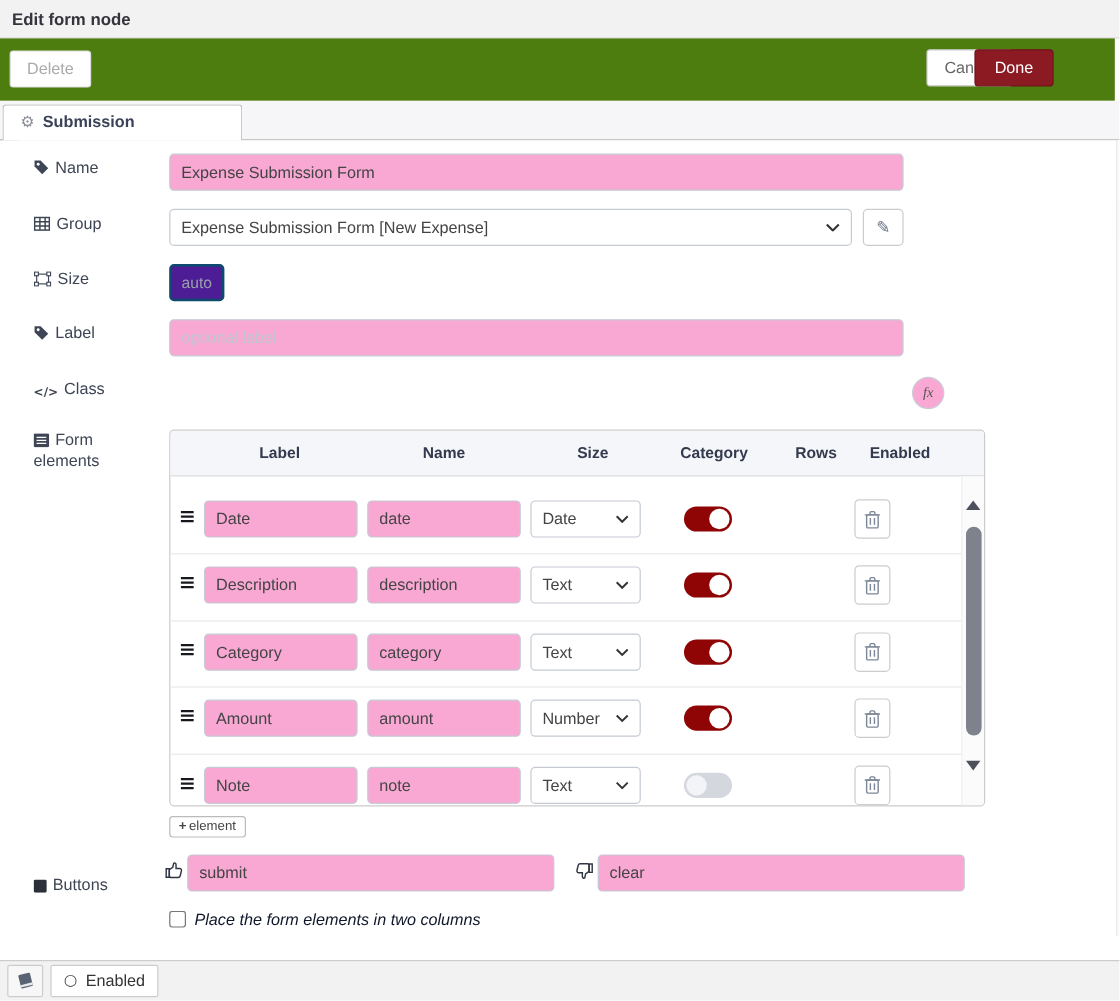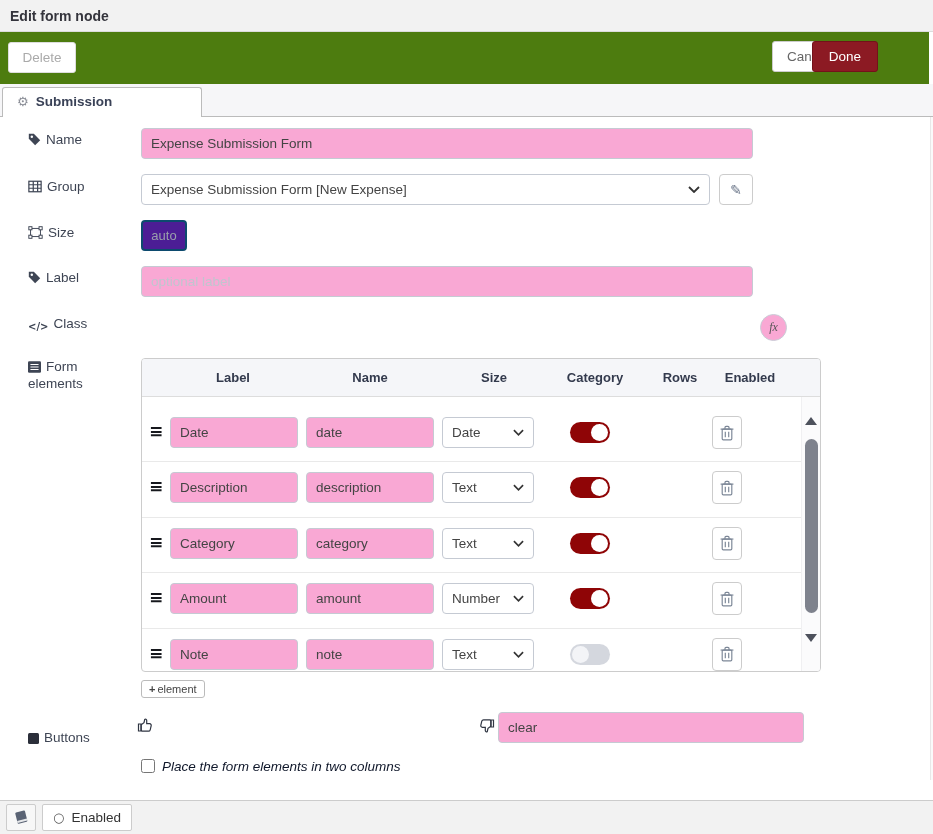--- a/index.html
+++ b/index.html
@@ -355,20 +355,21 @@
 
   <div class="rowlabel" id="buttons-label">
     <svg width="11" height="11" viewBox="0 0 11 11">
         <rect width="11" height="11" rx="1.5" fill="#2b2f3a"></rect>
       </svg><span>Buttons</span>
   </div>
   <svg class="thumb-ic" id="th-up" viewBox="0 0 16 16" fill="none" stroke="#2f3542" stroke-width="1.2">
       <path d="M1.5 6.5h2.6v7H1.5z"></path>
       <path d="M4.1 12.8l1 .9h6.4c.8 0 1.5-.6 1.7-1.4l1-4.2c.2-1-.5-1.9-1.5-1.9H9.7V3.1C9.7 1.9 8.4 1.3 7.7 2L7 5.2 4.1 7.3z"></path>
     </svg>
+  <input class="inp" id="inp-submit" value="submit" style="">
   <svg class="thumb-ic" id="th-dn" viewBox="0 0 16 16" fill="none" stroke="#2f3542" stroke-width="1.2" transform="rotate(180)">
       <path d="M1.5 6.5h2.6v7H1.5z"></path>
       <path d="M4.1 12.8l1 .9h6.4c.8 0 1.5-.6 1.7-1.4l1-4.2c.2-1-.5-1.9-1.5-1.9H9.7V3.1C9.7 1.9 8.4 1.3 7.7 2L7 5.2 4.1 7.3z"></path>
     </svg>
   <input class="inp" id="inp-clear" value="clear" style="">
 
   <input type="checkbox" id="chk2col" style="">
   <label id="chk2col-label" for="chk2col">Place the form elements in two columns</label>
 
   <div id="vscroll">

